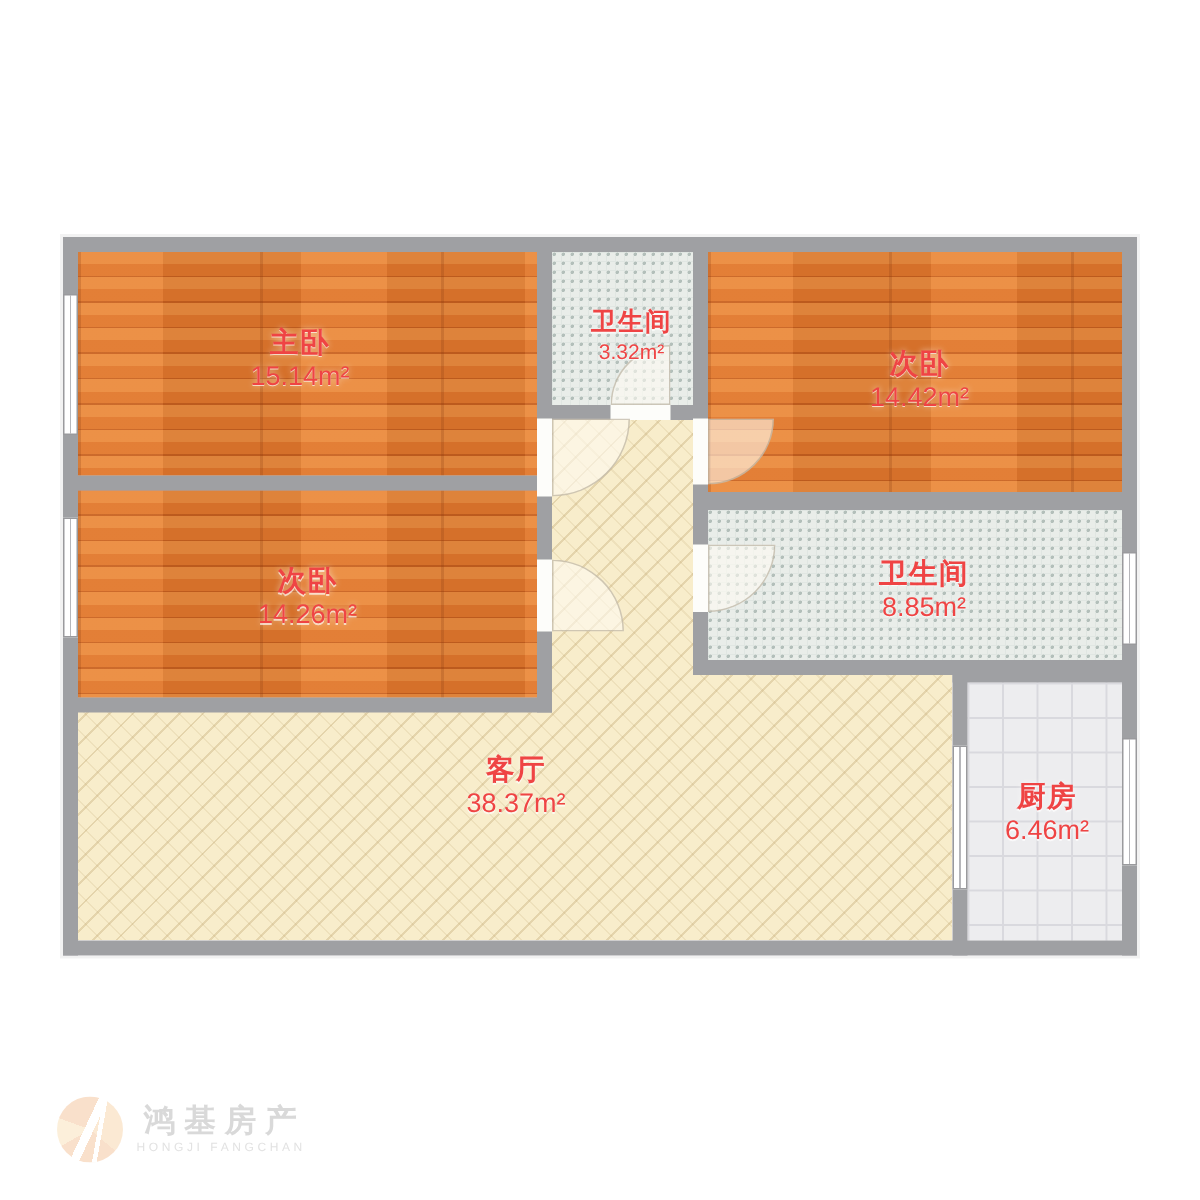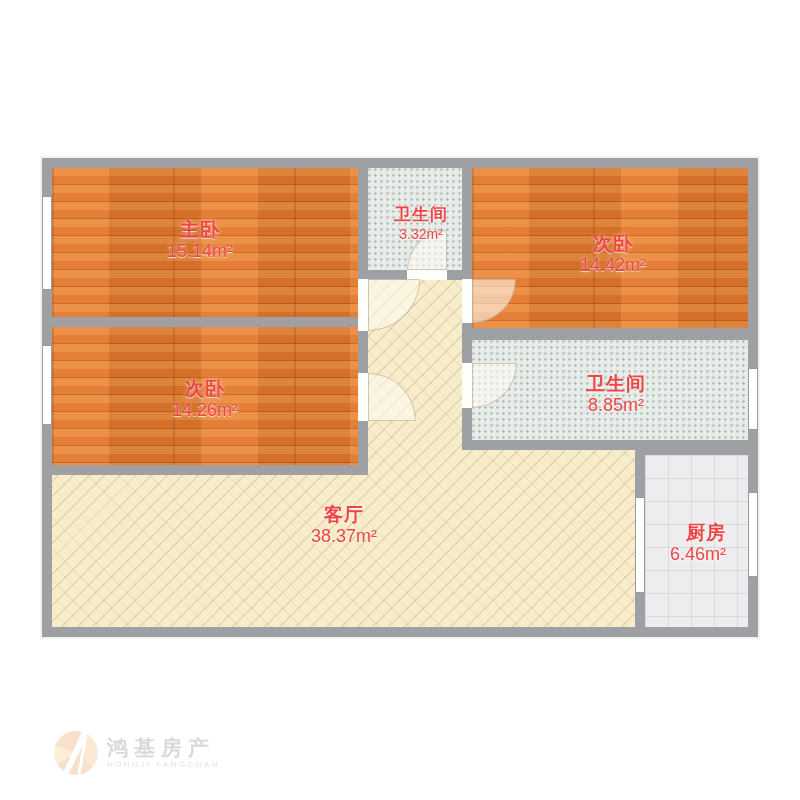--- a/index.html
+++ b/index.html
@@ -61,22 +61,22 @@
   
   .label { position:absolute; z-index:5; transform:translate(-50%,-50%);
     text-align:center; color:#ef4444; pointer-events:none; white-space:nowrap;
     text-shadow:0 1px 0 rgba(255,255,255,0.65), 0 0 4px rgba(255,255,255,0.55); }
   .label .name { font-size:19px; font-weight:700; letter-spacing:1px; line-height:23px; }
   .label .area { font-size:18px; font-weight:400; line-height:20px; }
   .label.small .name { font-size:17px; line-height:20px; }
   .label.small .area { font-size:14px; line-height:18px; }
 
   
-  .watermark { position:absolute; left:54px; top:731px; z-index:1;
-    display:flex; align-items:center; gap:9px; }
+  .watermark { position:absolute; left:38px; top:731px; z-index:1;
+    display:flex; align-items:center; gap:9px;text-align:right; }
   .wm-logo { width:44px; height:44px; border-radius:50%; opacity:0.33; flex:none;
     background-image:
       linear-gradient(115deg, rgba(0,0,0,0) 0 44%, #ffffff 44% 54%, rgba(0,0,0,0) 54% 100%),
       linear-gradient(100deg, rgba(0,0,0,0) 0 60%, #ffffff 60% 66%, rgba(0,0,0,0) 66% 100%),
       conic-gradient(from 130deg, #eda364 0 110deg, #f6d092 110deg 160deg, #eda364 160deg 250deg, #f3bd7d 250deg 360deg);
   }
   .wm-text { display:flex; flex-direction:column; }
   .wm-cn { font-size:21px; font-weight:700; letter-spacing:6px; color:#d9d9d9; line-height:24px; }
   .wm-en { font-size:8px; font-weight:400; letter-spacing:2.4px; color:#e2e2e2; line-height:10px; }
 </style>
@@ -144,21 +144,21 @@
     <div class="area">14.26m²</div>
   </div>
   <div class="label" style="left:616px; top:393px;">
     <div class="name">卫生间</div>
     <div class="area">8.85m²</div>
   </div>
   <div class="label" style="left:344px; top:524px;">
     <div class="name">客厅</div>
     <div class="area">38.37m²</div>
   </div>
-  <div class="label" style="left:698px; top:542px;text-align:right;">
+  <div class="label" style="left:698px; top:542px;">
     <div class="name">厨房</div>
     <div class="area">6.46m²</div>
   </div>
 
   <div class="watermark">
     <div class="wm-logo"></div>
     <div class="wm-text">
       <div class="wm-cn">鸿基房产</div>
       <div class="wm-en">HONGJI FANGCHAN</div>
     </div>

